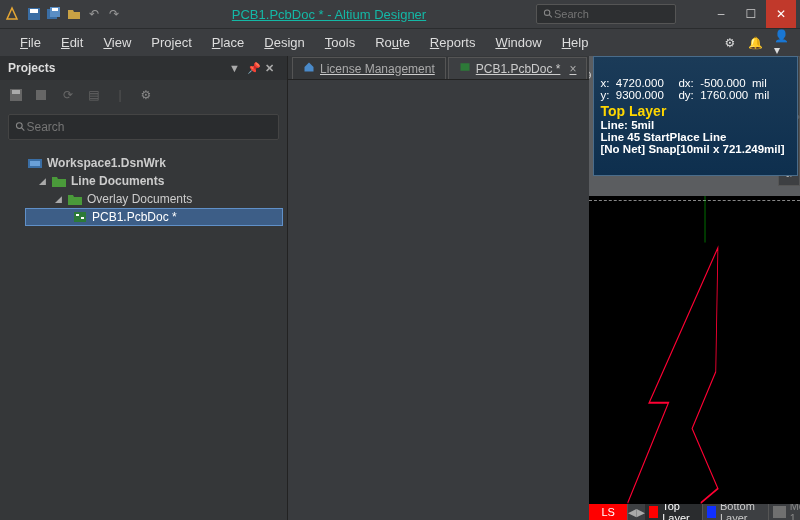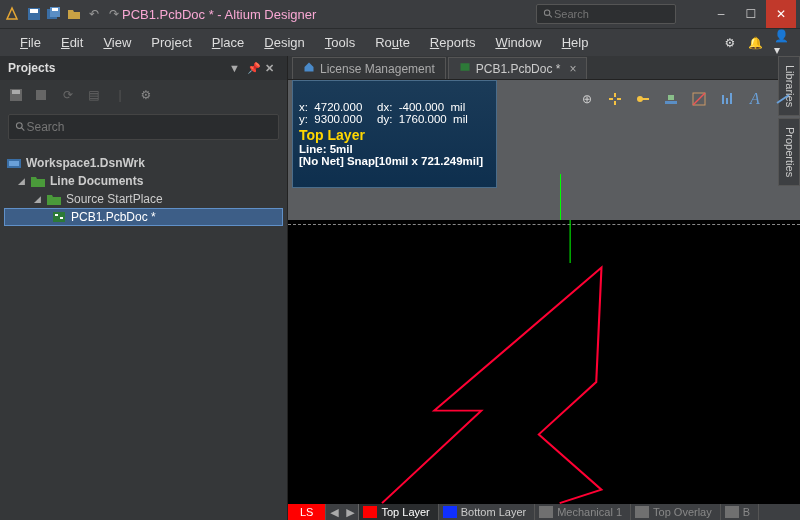--- a/index.html
+++ b/index.html
@@ -1,51 +1,51 @@
 <!DOCTYPE html>
 <html><head>
 <meta charset="utf-8">
 <style>
 * { box-sizing: border-box; margin: 0; padding: 0; font-family: "Segoe UI", Arial, sans-serif; }
 body { width: 800px; height: 520px; background: #393b3e; color: #ccc; overflow: hidden; font-size: 12px; }
 .titlebar { height: 28px; background: #3b3d40; display: flex; align-items: center; padding: 0 4px; }
 .titlebar .logo { width: 16px; height: 16px; margin-right: 6px; }
 .titlebar .tb-icons { display: flex; gap: 4px; align-items: center; }
 .titlebar .tb-icons span { width: 16px; height: 16px; display: inline-flex; align-items: center; justify-content: center; }
-.titlebar .title { flex: 1; text-align: left; color: #f9a8d4; font-size: 13px; }
+.titlebar .title { flex: 1; text-align: center; color: #14b8a6; font-size: 13px; text-decoration: underline; }
 .titlebar .search { width: 140px; height: 20px; background: #2d2f31; border: 1px solid #555; border-radius: 2px; display: flex; align-items: center; padding: 0 6px; margin-right: 30px; }
 .titlebar .search input { background: transparent; border: none; color: #aaa; font-size: 11px; width: 100%; outline: none; }
 .winbtns { display: flex; }
 .winbtns div { width: 30px; height: 28px; display: flex; align-items: center; justify-content: center; color: #ccc; }
 .winbtns .close { background: #c1392b; color: #fff; }
 .menubar { height: 28px; background: #3b3d40; display: flex; align-items: center; padding: 0 10px; border-top: 1px solid #2a2c2e; }
 .menubar .mi { padding: 4px 10px; color: #ddd; font-size: 13px; }
 .menubar .mi span.ul { text-decoration: underline; }
 .menubar .spacer { flex: 1; }
 .menubar .right-icons { display: flex; gap: 10px; align-items: center; }
 .menubar .right-icons span { width: 16px; height: 16px; display: inline-flex; align-items: center; justify-content: center; }
 .body { display: flex; height: calc(520px - 56px); }
 .leftpanel { width: 288px; background: #353739; display: flex; flex-direction: column; border-right: 1px solid #222; }
 .panelhdr { height: 24px; background: #2e3032; display: flex; align-items: center; padding: 0 8px; font-weight: bold; color: #ddd; }
 .panelhdr .phspacer { flex: 1; }
 .panelhdr .phicon { width: 14px; margin-left: 4px; color: #aaa; font-size: 11px; }
 .proj-tb { height: 30px; display: flex; align-items: center; gap: 10px; padding: 0 8px; }
 .proj-tb span { width: 16px; height: 16px; display: inline-flex; align-items: center; justify-content: center; color: #888; }
 .searchbox { margin: 4px 8px; height: 26px; background: #2a2c2e; border: 1px solid #444; border-radius: 2px; display: flex; align-items: center; padding: 0 6px; }
 .searchbox input { background: transparent; border: none; color: #aaa; font-size: 12px; width: 100%; outline: none; }
-.tree { padding: 10px 4px 4px 4px; font-size: 12px; color: #ccc; }
+.tree { padding: 10px 4px 4px 4px; font-size: 12px; color: #ccc; margin-left: 21px; }
 .tree .row { display: flex; align-items: center; height: 18px; padding-left: 2px; }
 .tree .row .arrow { width: 12px; font-size: 9px; color: #aaa; }
 .tree .row .ticon { width: 16px; height: 14px; margin-right: 4px; display: inline-flex; align-items: center; justify-content: center; }
 .tree .ind1 { padding-left: 14px; }
 .tree .ind2 { padding-left: 30px; }
 .tree .ind3 { padding-left: 46px; }
 .tree .sel { background: #3d5e87; border: 1px solid #6090c8; color: #fff; }
 .folder-green { fill: #4a9a3a; }
-.main { flex: 1; display: flex; flex-direction: column; position: relative; }
+.main { flex: 1; display: flex; flex-direction: row; position: relative; text-decoration: underline; }
 .doctabs { height: 24px; background: #353739; display: flex; align-items: flex-end; padding-left: 4px; border-bottom: 1px solid #222; }
 .doctab { height: 22px; padding: 0 10px; display: flex; align-items: center; gap: 5px; font-size: 12px; background: #3d3f42; border: 1px solid #555; border-bottom: none; margin-right: 2px; }
 .doctab.inactive { background: #353739; color: #aaa; }
 .doctab .x { color: #aaa; margin-left: 4px; font-size: 12px; }
 .canvas-area { flex: 1; background: #5b5d60; position: relative; overflow: hidden; }
 .heads-up { position: absolute; left: 4px; top: 0; width: 205px; background: linear-gradient(#1b3b58,#0e2f4e); border: 1px solid #4a6c8a; padding: 20px 6px; font-size: 11.5px; font-family: Verdana, sans-serif; z-index: 5; }
 .heads-up .coord { color: #fff; display: flex; gap: 8px; }
 .heads-up .cl { width: 70px; }
 .heads-up .layer { color: #ffd700; font-weight: bold; font-size: 14px; margin-top: 2px; }
 .heads-up .info { color: #fff; font-weight: bold; }
@@ -183,21 +183,21 @@
           </span>
         <span style="font-weight:bold">Line Documents</span>
       </div>
       <div class="row ind2">
         <span class="arrow">◢</span>
         <span class="ticon">
             <svg viewBox="0 0 16 14">
               <path class="folder-green" d="M1 3h5l1 2h8v8H1z"></path>
             </svg>
           </span>
-        <span>Source StartPlace</span>
+        <span>Overlay Documents</span>
       </div>
       <div class="row ind3 sel">
         <span class="ticon">
             <svg viewBox="0 0 16 14">
               <rect x="2" y="2" width="12" height="10" fill="#2d7a38"></rect>
               <rect x="4" y="4" width="3" height="2" fill="#fff"></rect>
               <rect x="9" y="7" width="3" height="2" fill="#fff"></rect>
             </svg>
           </span>
         <span>PCB1.PcbDoc *</span>
@@ -219,28 +219,29 @@
             </svg></span>
         <span>PCB1.PcbDoc *</span>
         <span class="x">×</span>
       </div>
     </div>
 
     <div class="canvas-area">
       <div class="heads-up">
         <div class="coord">
           <span class="cl"><span>x:</span>&nbsp;&nbsp;<span>4720.000</span></span>
-          <span><span>dx:</span>&nbsp;&nbsp;<span>-400.000</span>&nbsp;&nbsp;<span>mil</span></span>
+          <span><span>dx:</span>&nbsp;&nbsp;<span>-500.000</span>&nbsp;&nbsp;<span>mil</span></span>
         </div>
         <div class="coord">
           <span class="cl"><span>y:</span>&nbsp;&nbsp;<span>9300.000</span></span>
           <span><span>dy:</span>&nbsp;&nbsp;<span>1760.000</span>&nbsp;&nbsp;<span>mil</span></span>
         </div>
         <div class="layer">Top Layer</div>
         <div class="info">Line: 5mil</div>
+        <div class="info">Line 45 StartPlace Line</div>
         <div class="info">[No Net] Snap[10mil x 721.249mil]</div>
       </div>
 
       <div class="canvas-tb">
         <span style="color:#ccc">⊕</span>
         <span>
             <svg width="16" height="16" viewBox="0 0 16 16">
               <path d="M8 2v4M8 10v4M2 8h4M10 8h4" stroke="#f5c242" stroke-width="2"></path>
             </svg>
           </span>

